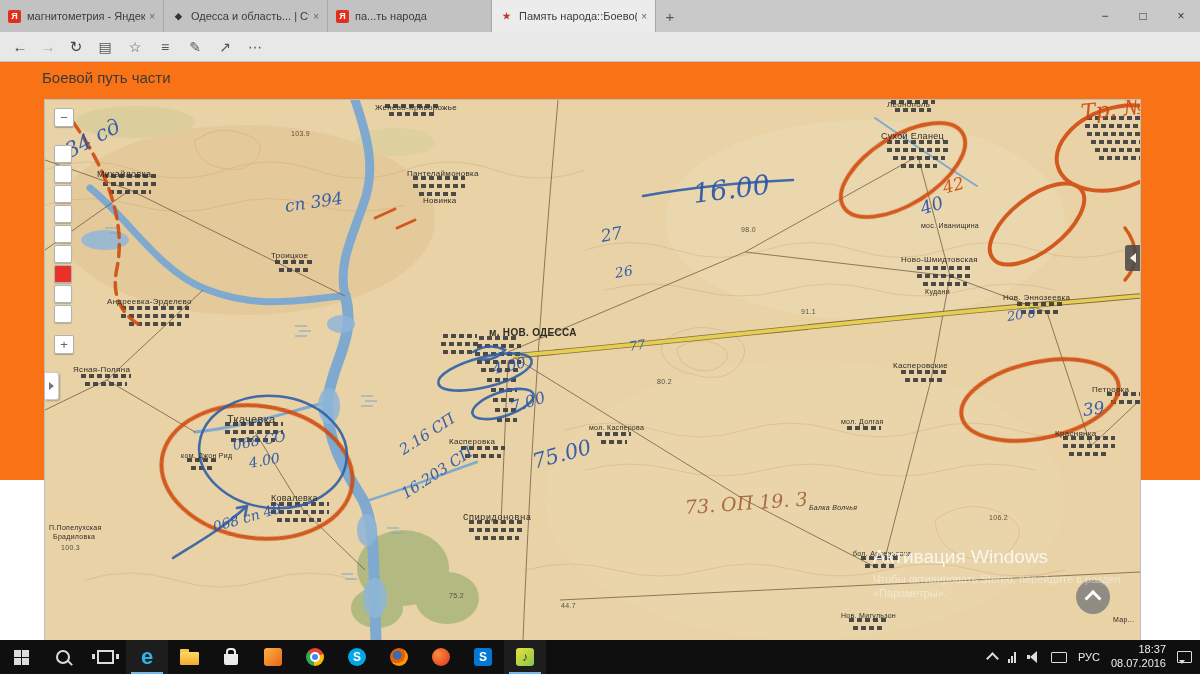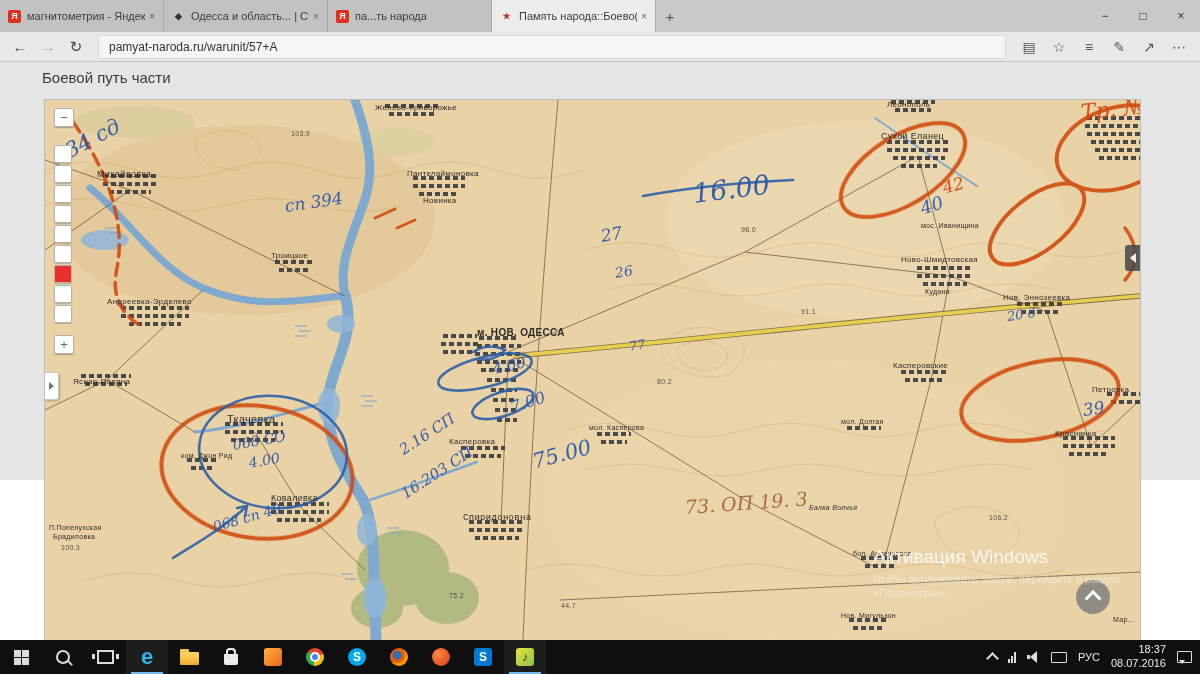--- a/index.html
+++ b/index.html
@@ -31,21 +31,21 @@
   .urlbox{flex:1;height:22px;background:#f5f5f5;border:1px solid #d9d9d9;border-radius:2px;
           display:flex;align-items:center;padding:0 10px;font-size:12px;color:#333;margin:0 8px;}
   .addr-r{width:30px;text-align:center;font-size:14px;color:#555;flex:none;}
 
   .media-overlay{position:absolute;top:0;left:330px;width:540px;height:62px;
                  background:rgba(58,58,58,.85);color:#fff;text-align:center;z-index:60;}
   .media-overlay .l1{margin-top:6px;font-size:17px;font-weight:bold;}
   .media-overlay .l2{margin-top:6px;font-size:13px;letter-spacing:.2px;}
 
   
-  .page{position:absolute;top:62px;left:0;width:100%;height:418px;background:#e5e5e5;}
+  .page{position:absolute;top:62px;left:0;width:100%;height:418px;background:#f97316;}
   .page-title{position:absolute;left:42px;top:7px;font-size:15px;color:#3a3a3a;}
 
   .map{position:absolute;left:45px;top:38px;width:1095px;height:540px;overflow:hidden;
        background:#e8d2a6;outline:1px solid #bdbdbd;}
   .map svg{position:absolute;left:0;top:0;}
   #map-labels{position:absolute;left:0;top:0;width:100%;height:100%;pointer-events:none;}
   .map-label{position:absolute;white-space:nowrap;line-height:1;transform-origin:left center;}
   .map-label.print{font-family:"Liberation Sans",sans-serif;letter-spacing:.3px;color:#2f2b26;}
   .map-label.hand{font-family:"DejaVu Serif",serif;font-style:italic;color:#2a55a8;opacity:.92;}
 
@@ -174,23 +174,20 @@
       <span>−</span>
       <span>□</span>
       <span>×</span>
     </div>
   </div>
 
   <div class="addrbar">
     <span class="nav-ic">←</span>
     <span class="nav-ic fwd">→</span>
     <span class="nav-ic">↻</span>
-    <div class="urlbox">
-      <span>pamyat-naroda.ru/warunit/57+A</span>
-    </div>
     <span class="addr-r">▤</span>
     <span class="addr-r">☆</span>
     <span class="addr-r">≡</span>
     <span class="addr-r">✎</span>
     <span class="addr-r">↗</span>
     <span class="addr-r">⋯</span>
   </div>
 
 
   <div class="page">
@@ -331,28 +328,28 @@
           <span class="map-label hand" style="left: 1038px; top: 302px; font-size: 17px; transform: rotate(-8deg);">39</span>
           <span class="map-label hand" style="left: 584px; top: 240px; font-size: 13px; transform: rotate(-8deg);">77</span>
           <span class="map-label hand" style="left: 962px; top: 210px; font-size: 13px; transform: rotate(-8deg);">20 д</span>
           <span class="map-label hand" style="left: 640px; top: 398px; font-size: 19px; color: rgb(162, 98, 58); transform: rotate(-4deg);">73. ОП 19. 3</span>
           <span class="map-label print" style="left: 330px; top: 4px; font-size: 8px;">Женево-Криворожье</span>
           <span class="map-label print" style="left: 52px; top: 70px; font-size: 9px;">Михайловка</span>
           <span class="map-label print" style="left: 362px; top: 70px; font-size: 8px;">Пантелаймоновка</span>
           <span class="map-label print" style="left: 378px; top: 97px; font-size: 8px;">Новинка</span>
           <span class="map-label print" style="left: 226px; top: 152px; font-size: 8px;">Троицкое</span>
           <span class="map-label print" style="left: 62px; top: 198px; font-size: 8px;">Андреевка-Эрделево</span>
-          <span class="map-label print" style="left: 28px; top: 266px; font-size: 8px; margin-top: 12px;">Ясная-Поляна</span>
+          <span class="map-label print" style="left: 28px; top: 266px; font-size: 8px;">Ясная-Поляна</span>
           <span class="map-label print" style="left: 182px; top: 314px; font-size: 11px;">Ткачевка</span>
           <span class="map-label print" style="left: 136px; top: 352px; font-size: 7px;">ком. Джон Рид</span>
           <span class="map-label print" style="left: 226px; top: 394px; font-size: 9px;">Ковалевка</span>
           <span class="map-label print" style="left: 4px; top: 424px; font-size: 7px;">П.Попелухская</span>
           <span class="map-label print" style="left: 8px; top: 433px; font-size: 7px;">Брадиловка</span>
           <span class="map-label print" style="left: 418px; top: 414px; font-size: 9px; font-family: Liberation Mono, monospace;">Спиридоновна</span>
-          <span class="map-label print" style="left: 396px; top: 228px; font-size: 10px; font-weight: bold; padding-left: 36px;">м. НОВ. ОДЕССА</span>
+          <span class="map-label print" style="left: 408px; top: 228px; font-size: 10px; font-weight: bold; padding-left: 36px;">м. НОВ. ОДЕССА</span>
           <span class="map-label print" style="left: 404px; top: 338px; font-size: 8px;">Касперовка</span>
           <span class="map-label print" style="left: 544px; top: 324px; font-size: 7px;">мол. Касперова</span>
           <span class="map-label print" style="left: 836px; top: 32px; font-size: 9px;">Сухой Еланец</span>
           <span class="map-label print" style="left: 842px; top: 1px; font-size: 8px;">Леонополь</span>
           <span class="map-label print" style="left: 876px; top: 122px; font-size: 7px;">мос. Иванищина</span>
           <span class="map-label print" style="left: 856px; top: 156px; font-size: 8px;">Ново-Шмидтовская</span>
           <span class="map-label print" style="left: 880px; top: 188px; font-size: 7px;">Кудани</span>
           <span class="map-label print" style="left: 958px; top: 194px; font-size: 8px;">Нов. Эннозеевка</span>
           <span class="map-label print" style="left: 848px; top: 262px; font-size: 8px;">Касперовские</span>
           <span class="map-label print" style="left: 796px; top: 318px; font-size: 7px;">мол. Долгая</span>

